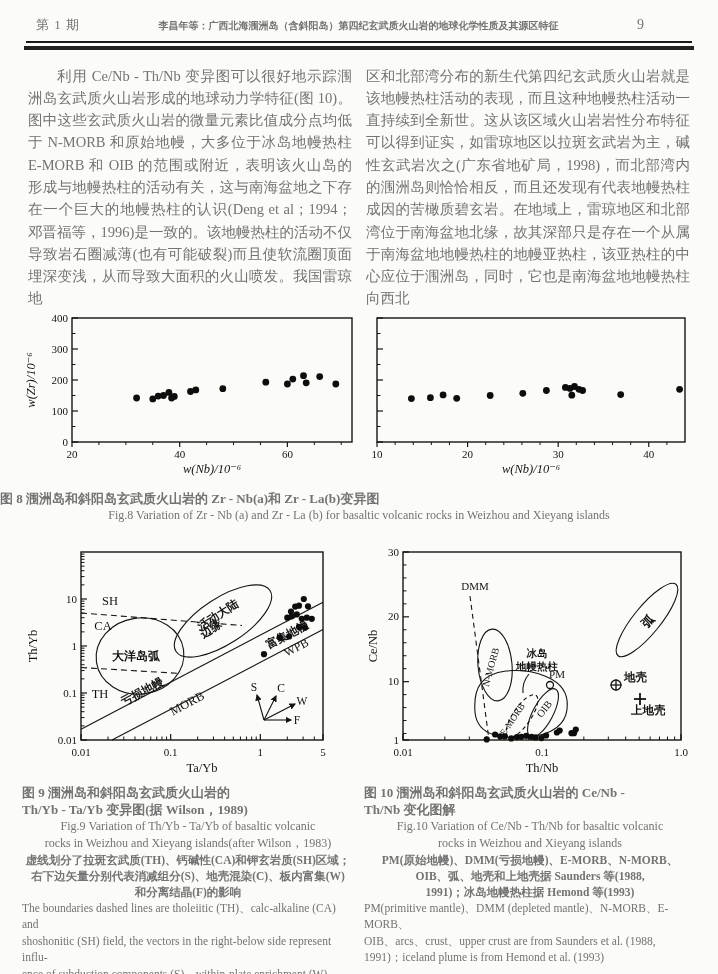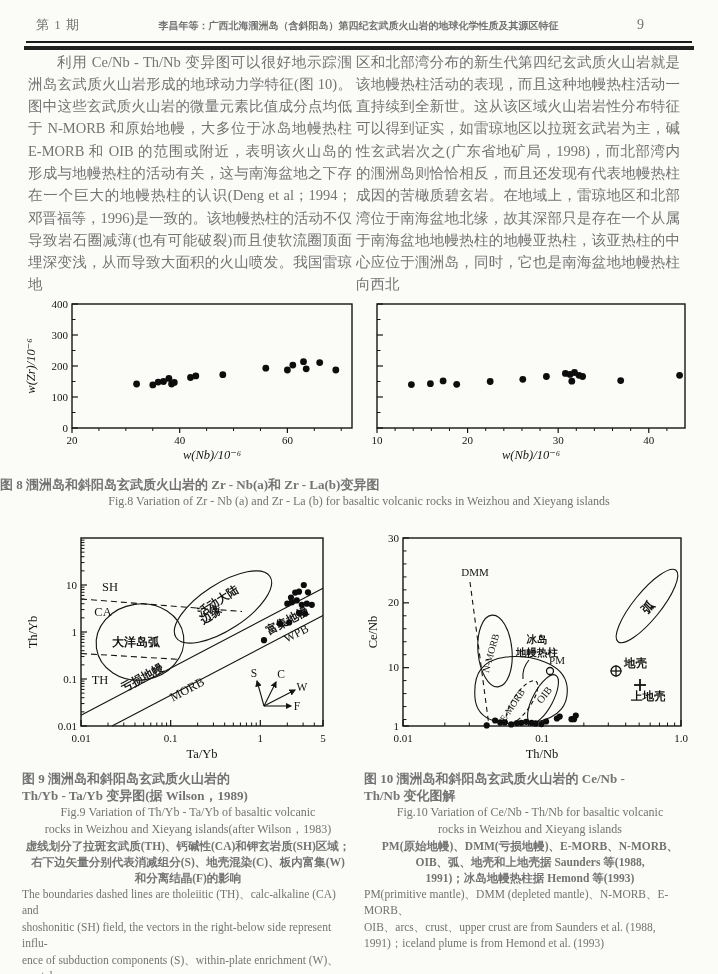--- a/index.html
+++ b/index.html
@@ -10,21 +10,21 @@
   }
   
   .header{display:flex;justify-content:space-between;align-items:baseline;
     margin:0 28px;padding-top:16px;font-size:13px;}
   .header .issue{margin-left:8px;letter-spacing:1px;}
   .header .running-title{flex:1;text-align:center;font-weight:700;font-size: 10px;}
   .header .pageno{margin-right:46px;font-size:14px;}
   .rule1{height:2px;background:#1b1b1b;margin:7px 26px 0 26px;}
   .rule2{height:3.5px;background:#222;margin:3px 24px 0 24px;}
   
-  .columns{display:flex;gap:4px;margin:1px 28px 0 28px;}
+  .columns{display:flex;gap:14px;margin:15px 28px 0 28px;}
   .columns p{width:324px;margin:0;font-size:14.5px;line-height:22.3px;
     text-align:justify;word-break:break-all;}
   .col-left{text-indent:2em;}
   
   .fig8-row{display:flex;justify-content:center;align-items:flex-end;margin-top:2px;}
   .fig8-caption{margin-top:6px;}
   .cap-zh{font-weight:700;font-size:13px;line-height:17px;}
   .cap-en{font-size:12px;line-height:17px;text-align:center;}
   
   .fig-row{display:flex;gap:10px;margin:20px 22px 0 22px;}

